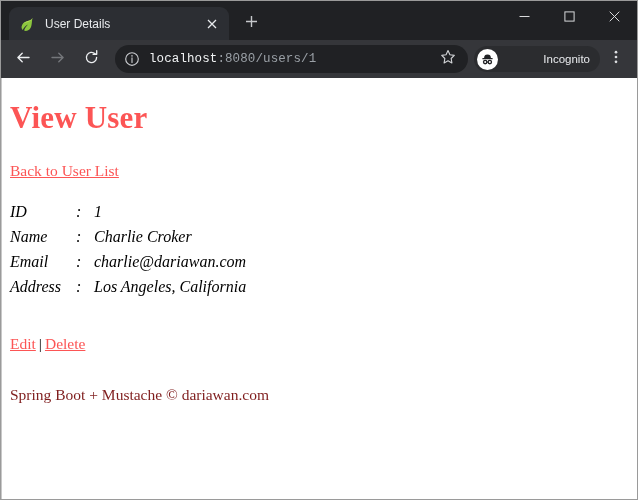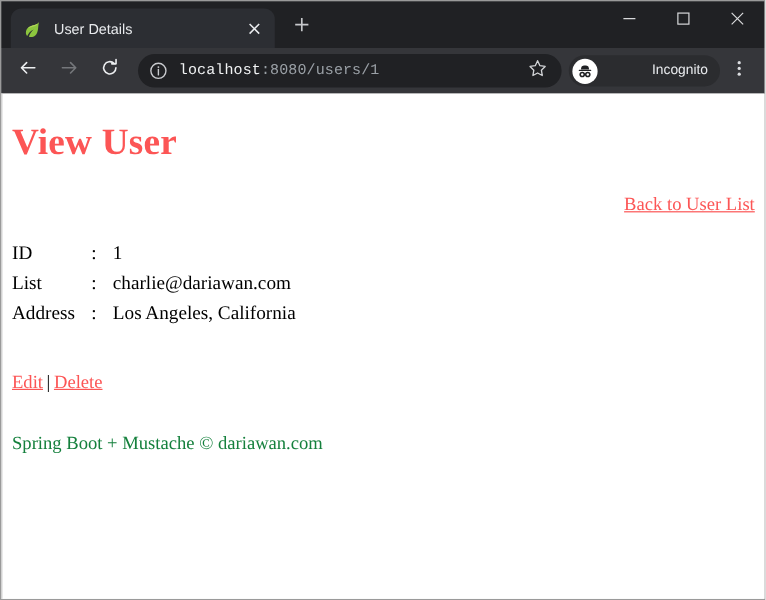--- a/index.html
+++ b/index.html
@@ -243,54 +243,54 @@
     font-family: "Liberation Serif", serif;
     color: #fc5555;
     text-decoration: underline;
     font-size: 15.5px;
     cursor: pointer;
   }
 
   .backlink-wrap {
     margin: 26px 0 0 0;
     line-height: 18px;
-    text-align: right;
   }
 
   table.user-table {
     border-collapse: collapse;
     margin: 19px 0 0 0;
     font-family: "Liberation Serif", serif;
     font-size: 16px;
     color: #000000;
   }
   table.user-table td {
     padding: 3px 0;
     line-height: 19px;
     vertical-align: top;
     white-space: nowrap;
+    font-style: italic;
   }
   td.cell-label { padding-left: 6px; width: 66px; }
   td.cell-sep   { width: 18px; padding-left: 4px; }
   td.cell-value { padding-left: 2px; }
 
   .actions-wrap {
     margin: 36px 0 0 0;
     font-family: "Liberation Serif", serif;
     font-size: 15.5px;
     color: #000000;
     line-height: 18px;
   }
   .actions-sep { color: #000000; padding: 0 3px; }
 
   .footer-text {
     margin: 33px 0 0 0;
     font-family: "Liberation Serif", serif;
     font-size: 15.5px;
-    color: #15803d;
+    color: #7f1d1d;
     line-height: 18px;
   }
 </style>
 </head>
 <body>
 
 <div class="browser-window">
 
   <div class="titlebar">
 
@@ -430,23 +430,28 @@
 
       <table class="user-table">
         <tbody>
 
           <tr>
             <td class="cell-label">ID</td>
             <td class="cell-sep">:</td>
             <td class="cell-value">1</td>
           </tr>
 
-
           <tr>
-            <td class="cell-label">List</td>
+            <td class="cell-label">Name</td>
+            <td class="cell-sep">:</td>
+            <td class="cell-value">Charlie Croker</td>
+          </tr>
+
+          <tr>
+            <td class="cell-label">Email</td>
             <td class="cell-sep">:</td>
             <td class="cell-value">charlie@dariawan.com</td>
           </tr>
 
 
           <tr>
             <td class="cell-label">Address</td>
             <td class="cell-sep">:</td>
             <td class="cell-value">Los Angeles, California</td>
           </tr>

